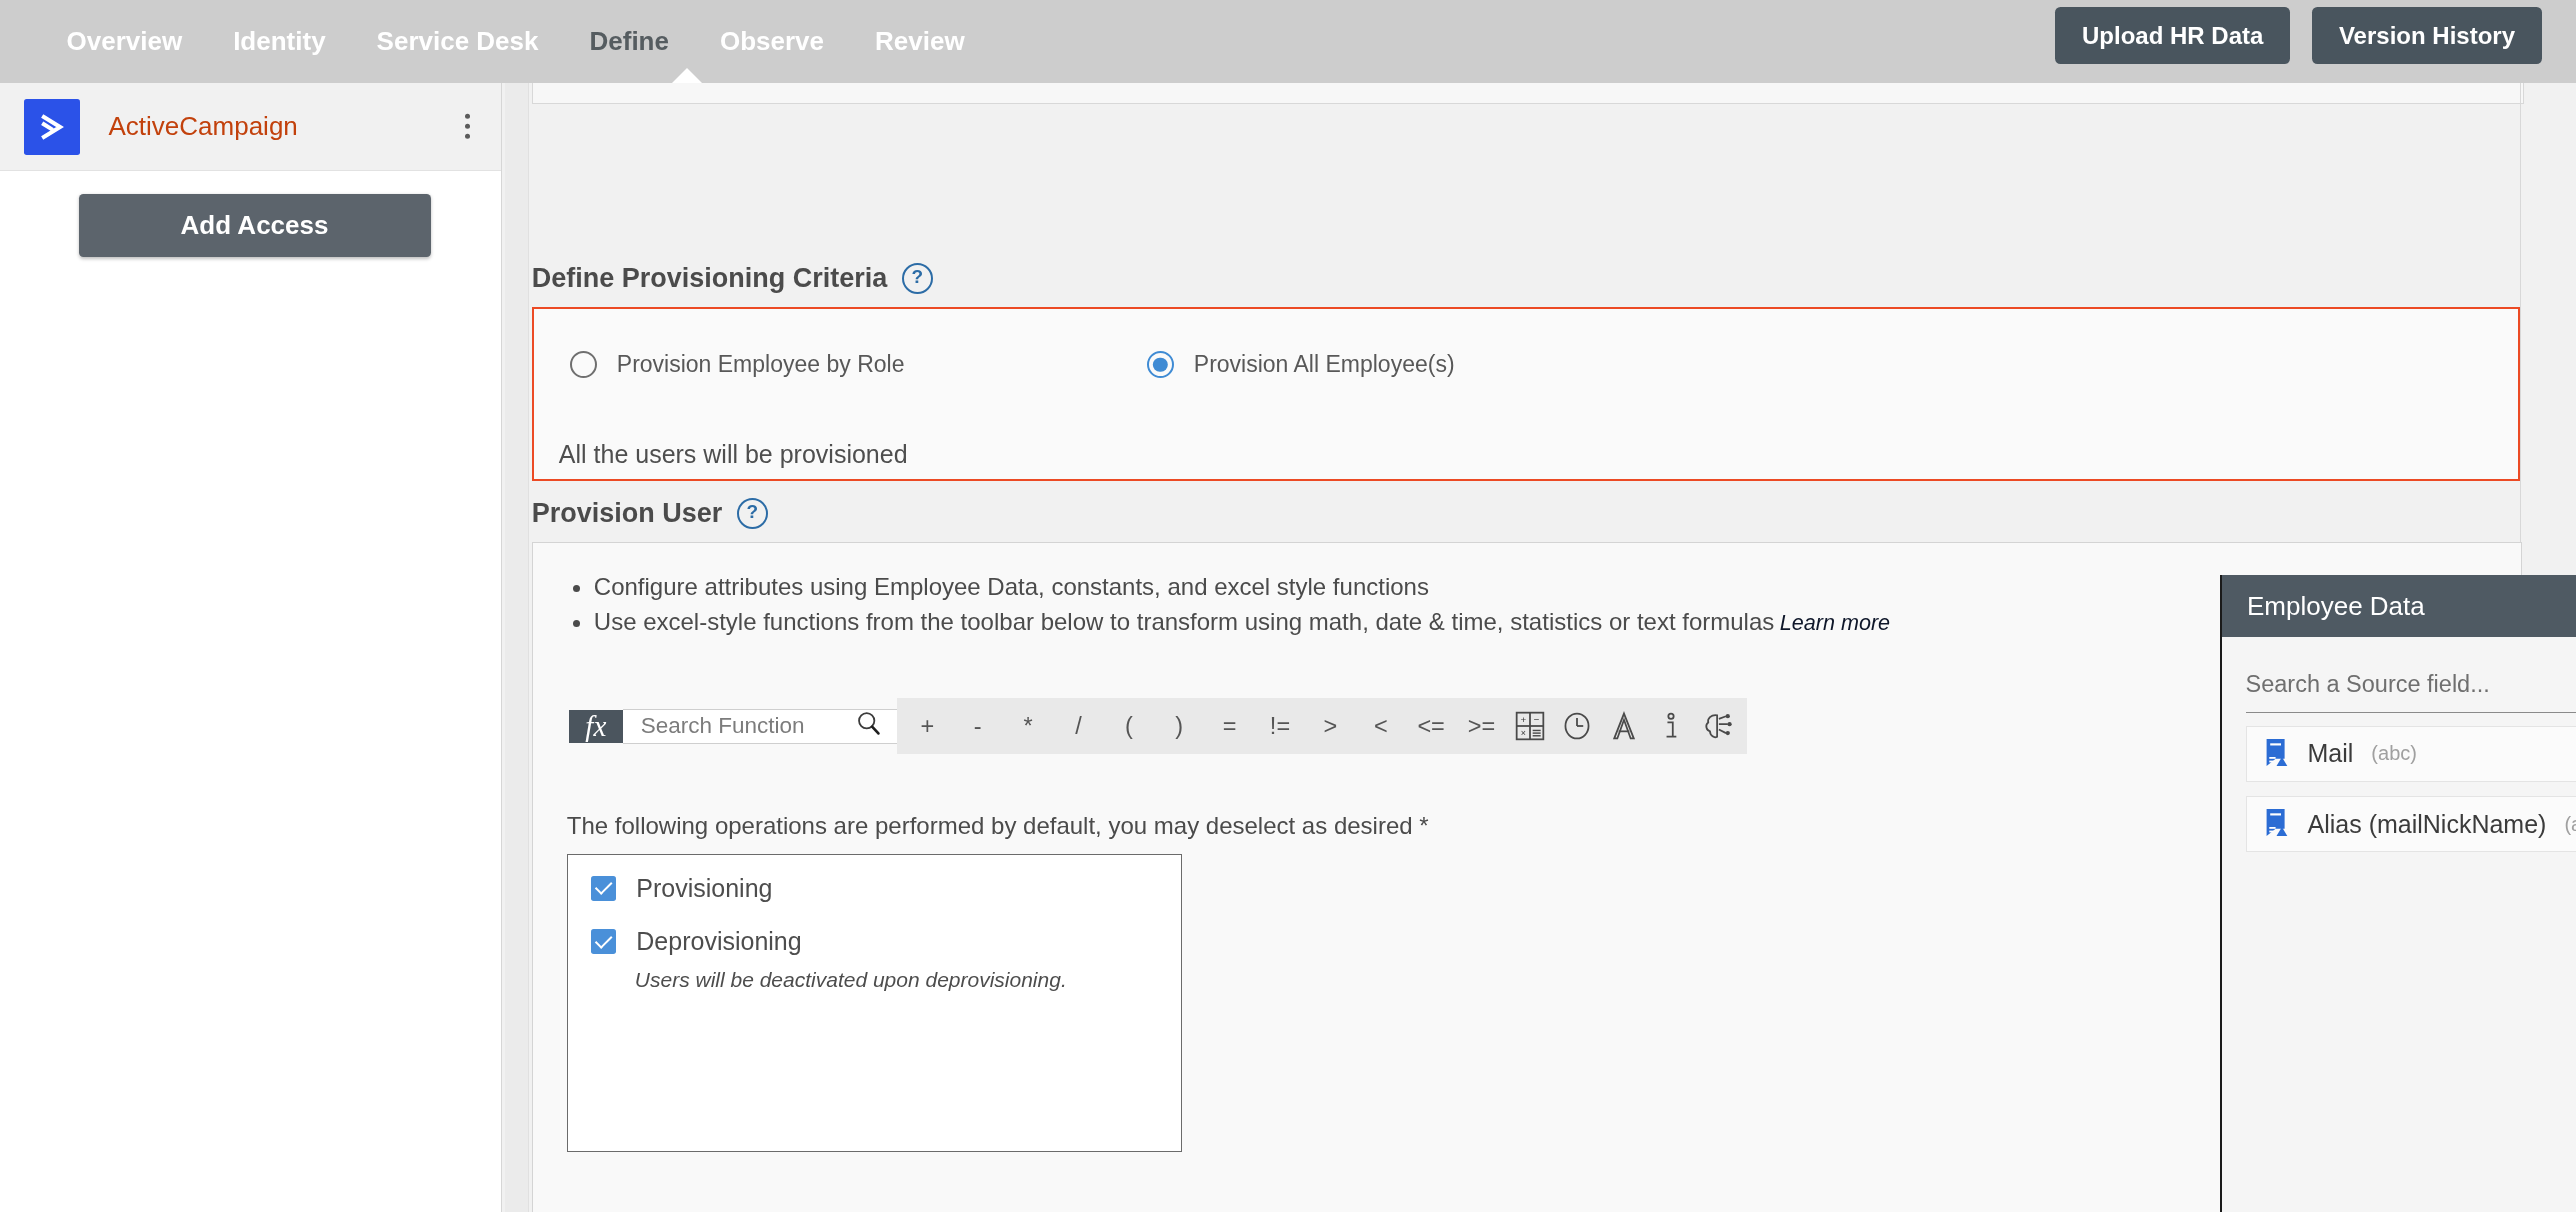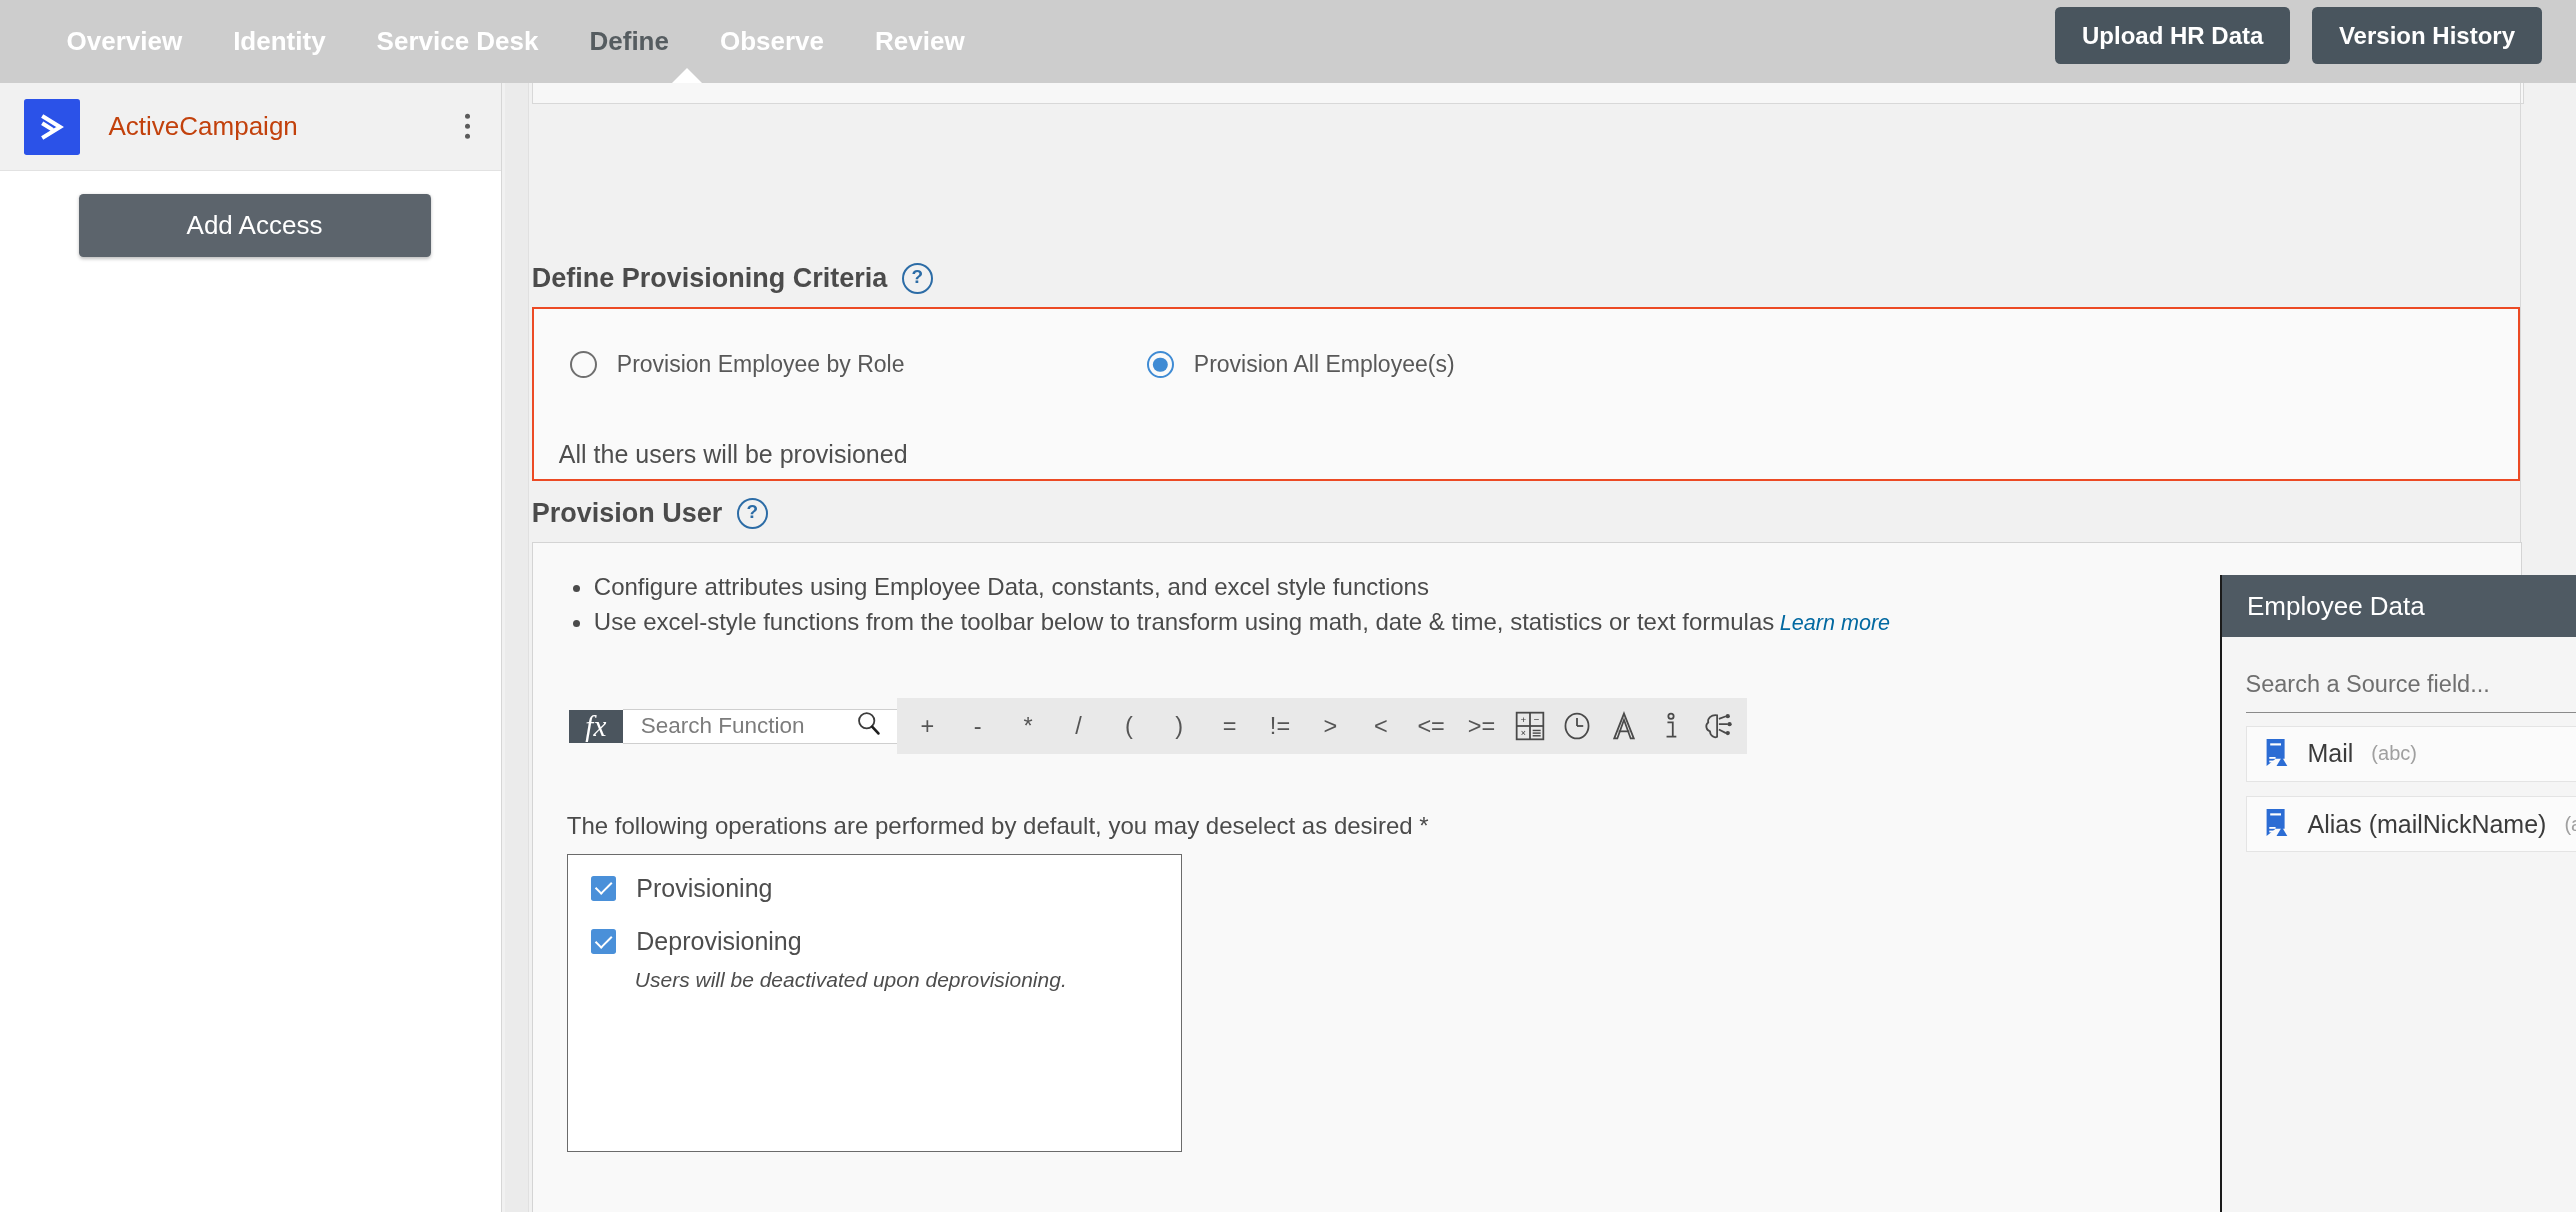--- a/index.html
+++ b/index.html
@@ -50,21 +50,21 @@
   .app-name{
     margin-left:29px;font-size:26px;color:#c2410c;white-space:nowrap;
   }
   .kebab{
     position:absolute;right:27px;top:50%;transform:translateY(-50%);
     display:flex;flex-direction:column;gap:4.5px;cursor:pointer;padding:3.6px;
   }
   .kebab i{display:block;width:5.4px;height:5.4px;border-radius:50%;background:#5b5b5b;}
   .add-access-wrap{display:flex;justify-content:center;padding-top:22.5px;}
   .btn-add-access{
-    background:#5c646c;color:#fff;font-size:26px;font-weight:normal;
+    background:#5c646c;color:#fff;font-size:26px;font-weight:bold;
     border:none;border-radius:4.5px;width:352px;height:63px;cursor:pointer;
     box-shadow:0 1.8px 3.6px rgba(0,0,0,.25);
     margin-left:8px;
   }
 
   
   .main{
     position:absolute;left:503px;top:83px;width:2073px;height:1129px;
     background:#f1f1f1;overflow:hidden;
   }
@@ -112,21 +112,21 @@
   }
 
   
   .provision-head{position:absolute;left:1.8px;top:415px;}
   .provision-card{
     position:absolute;left:1.8px;top:459px;width:1990px;height:670px;
     border:0.9px solid #d4d4d4;border-bottom:none;background:#f9f9f9;box-sizing:border-box;
   }
   .bullets{margin:0;padding:27px 0 0 61px;list-style:disc;}
   .bullets li{font-size:24px;color:#4b4b4b;line-height:1.45;}
-  .learn-more{color:#0369a1;font-style:italic;font-size:21.6px;text-decoration:none;cursor:pointer;margin-left:5.4px;}
+  .learn-more{color:#0f172a;font-style:italic;font-size:21.6px;text-decoration:none;cursor:pointer;margin-left:5.4px;}
 
   
   .fx-toolbar{
     position:absolute;left:36px;top:155px;height:56px;display:flex;align-items:center;
   }
   .fx-badge{
     width:54px;background:#4b555e;color:#fff;
     display:flex;align-items:center;justify-content:center;
     font-family:"Liberation Serif", serif;font-style:italic;font-size:29px;
     cursor:pointer;flex:none;

